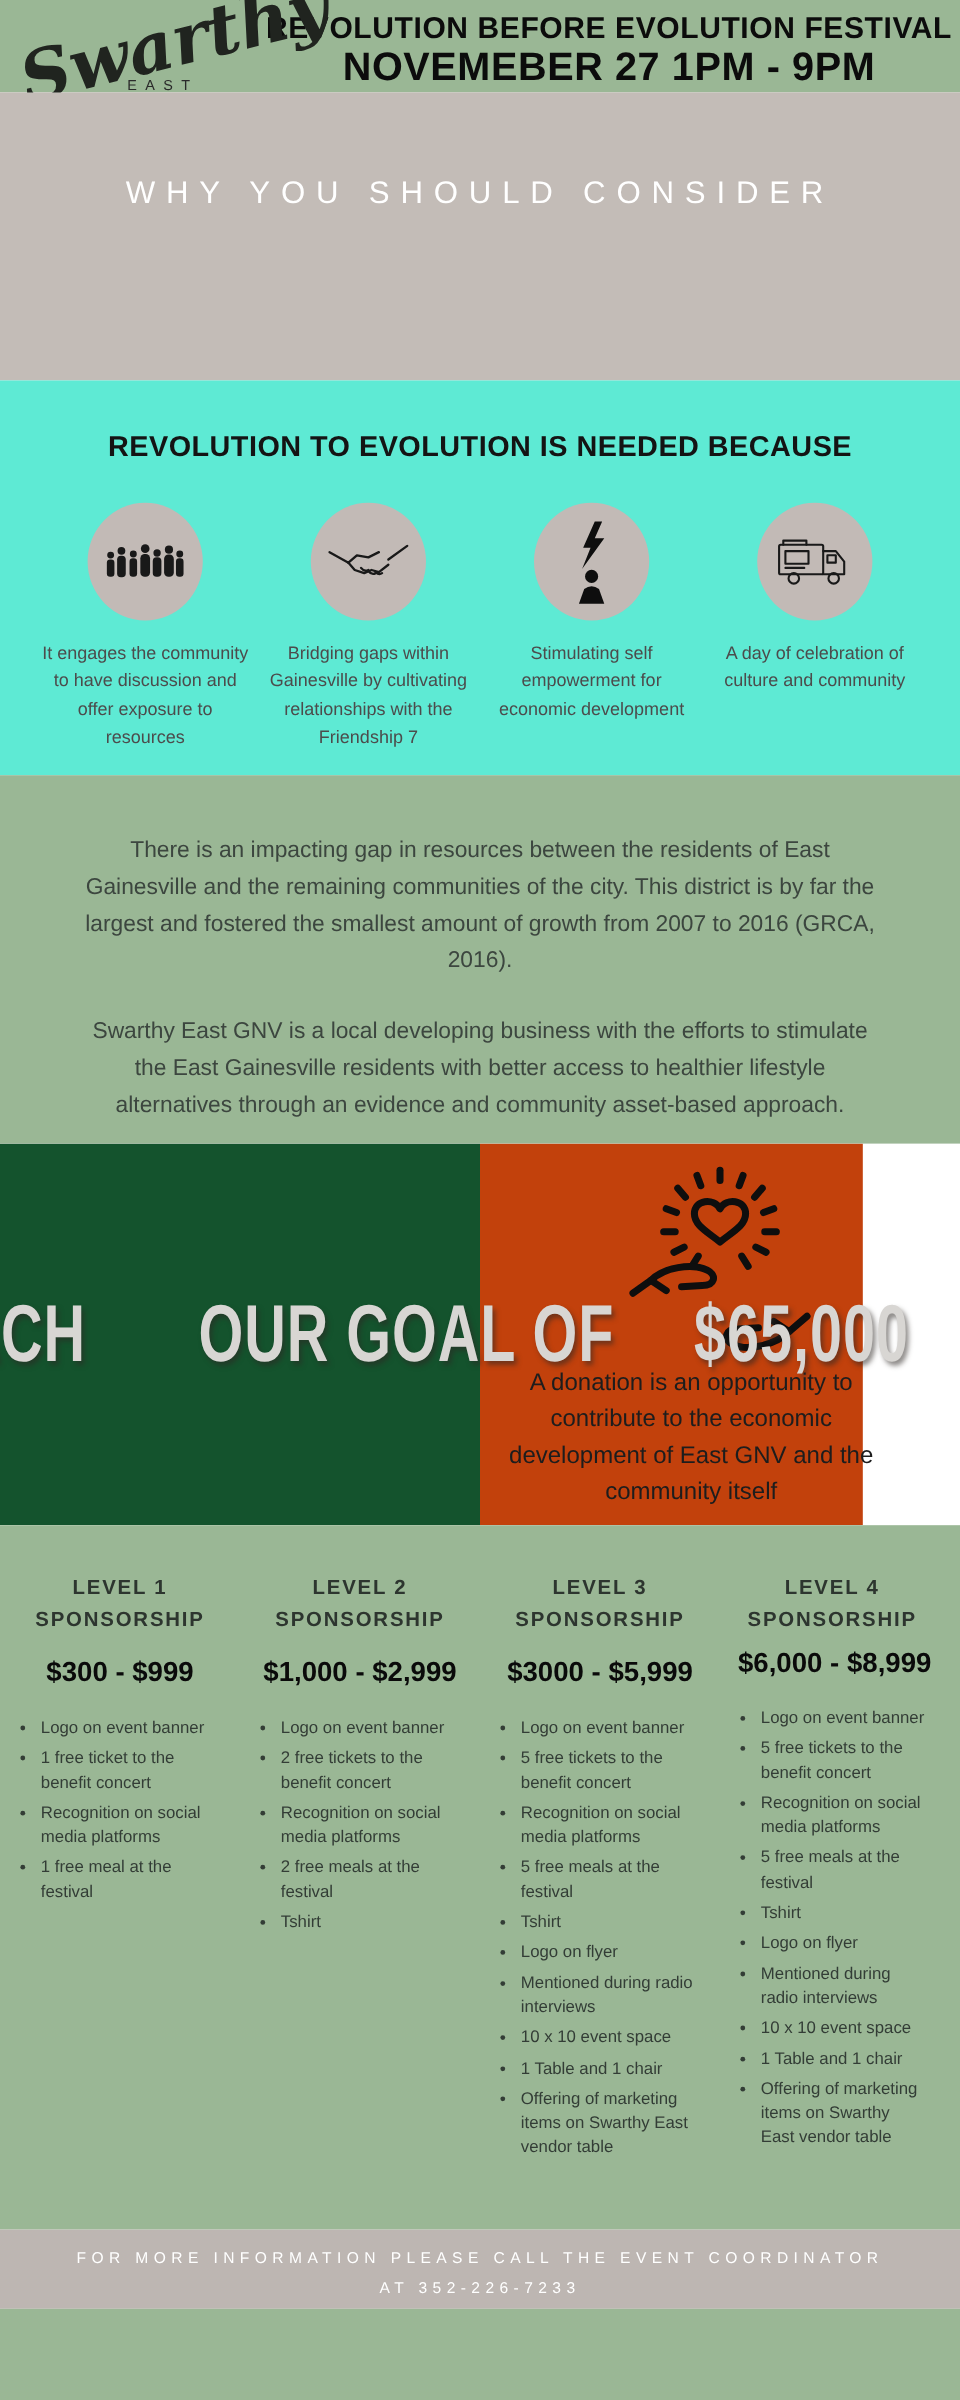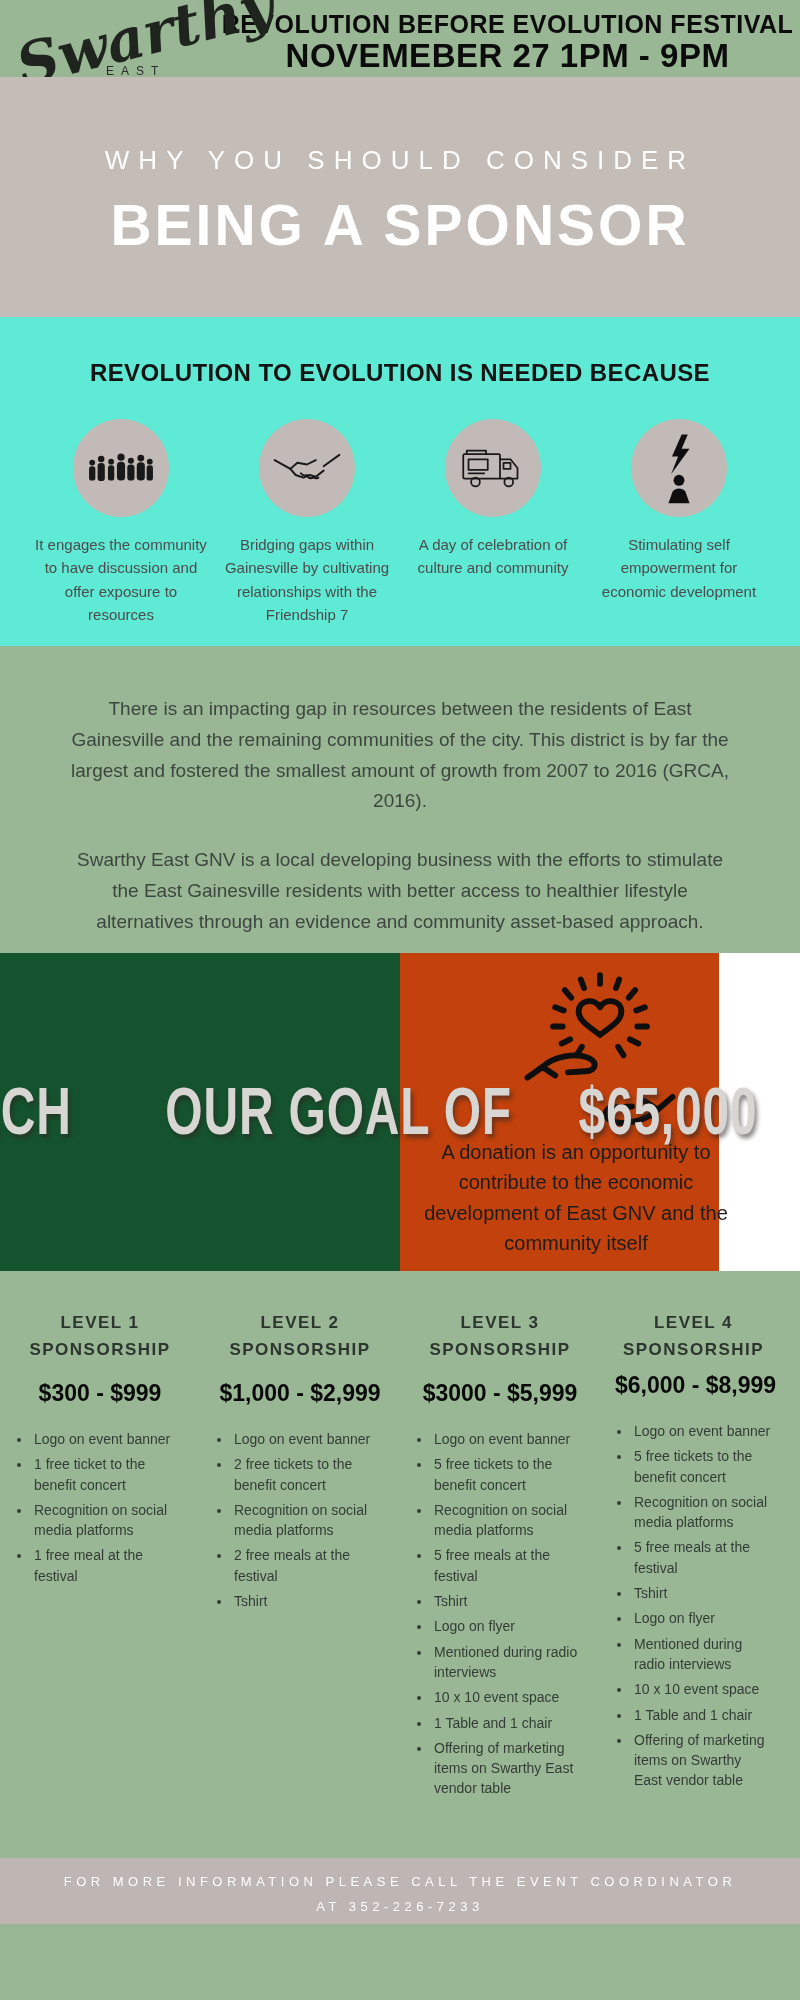--- a/index.html
+++ b/index.html
@@ -91,21 +91,20 @@
     
   </div>
   <div class="header-text">
     <div class="header-title">REVOLUTION BEFORE EVOLUTION FESTIVAL</div>
     <div class="header-datetime">NOVEMEBER 27 1PM - 9PM</div>
   </div>
 </div>
 
 <div class="band hero-band">
   <div class="hero-kicker">WHY YOU SHOULD CONSIDER</div>
-  <div class="hero-title">BEING A SPONSOR</div>
 </div>
 
 <div class="band because-section">
   <div class="because-heading">REVOLUTION TO EVOLUTION IS NEEDED BECAUSE</div>
   <div class="because-grid">
 
     <div class="because-item">
       <div class="icon-circle">
         <svg width="72" height="38" viewBox="0 0 80 40">
           <g fill="#191919">
@@ -139,43 +138,43 @@
           <path d="M33 31 q3 4 7 2"></path>
           <path d="M40 34 q3 4 7 2"></path>
           <path d="M47 35 q3 3 6 1"></path>
         </svg>
       </div>
       <div class="because-caption">Bridging gaps within Gainesville by cultivating relationships with the Friendship 7</div>
     </div>
 
     <div class="because-item">
       <div class="icon-circle">
+        <svg width="44" height="72" viewBox="0 0 50 80">
+          <path d="M28 2 L17 27 h7 L16 47 L37 18 h-9 L35 2 z" fill="#0e0e0e"></path>
+          <circle cx="25" cy="54" r="6.2" fill="#0e0e0e"></circle>
+          <path d="M13 80 L18 66 q7 -5.5 14 0 L37 80 z" fill="#0e0e0e"></path>
+        </svg>
+      </div>
+      <div class="because-caption">Stimulating self empowerment for economic development</div>
+    </div>
+
+    <div class="because-item">
+      <div class="icon-circle">
         <svg width="70" height="50" viewBox="0 0 80 56" fill="none" stroke="#191919" stroke-width="2" stroke-linecap="round" stroke-linejoin="round">
           <rect x="6" y="12" width="42" height="28" rx="1.5"></rect>
           <path d="M48 18 h12 l8 10 v12 h-20"></path>
           <rect x="52" y="22" width="8" height="7"></rect>
           <circle cx="20" cy="44" r="5"></circle>
           <circle cx="58" cy="44" r="5"></circle>
           <path d="M10 12 v-4 h22 v4"></path>
           <rect x="12" y="18" width="22" height="12"></rect>
           <path d="M12 34 h18"></path>
         </svg>
       </div>
       <div class="because-caption">A day of celebration of culture and community</div>
-    </div>
-
-    <div class="because-item">
-      <div class="icon-circle">
-        <svg width="44" height="72" viewBox="0 0 50 80">
-          <path d="M28 2 L17 27 h7 L16 47 L37 18 h-9 L35 2 z" fill="#0e0e0e"></path>
-          <circle cx="25" cy="54" r="6.2" fill="#0e0e0e"></circle>
-          <path d="M13 80 L18 66 q7 -5.5 14 0 L37 80 z" fill="#0e0e0e"></path>
-        </svg>
-      </div>
-      <div class="because-caption">Stimulating self empowerment for economic development</div>
     </div>
 
   </div>
 </div>
 
 <div class="band about-section">
   <div class="about-paragraph first">There is an impacting gap in resources between the residents of East Gainesville and the remaining communities of the city. This district is by far the largest and fostered the smallest amount of growth from 2007 to 2016 (GRCA, 2016).</div>
   <div class="about-paragraph second">Swarthy East GNV is a local developing business with the efforts to stimulate the East Gainesville residents with better access to healthier lifestyle alternatives through an evidence and community asset-based approach.</div>
 </div>
 

